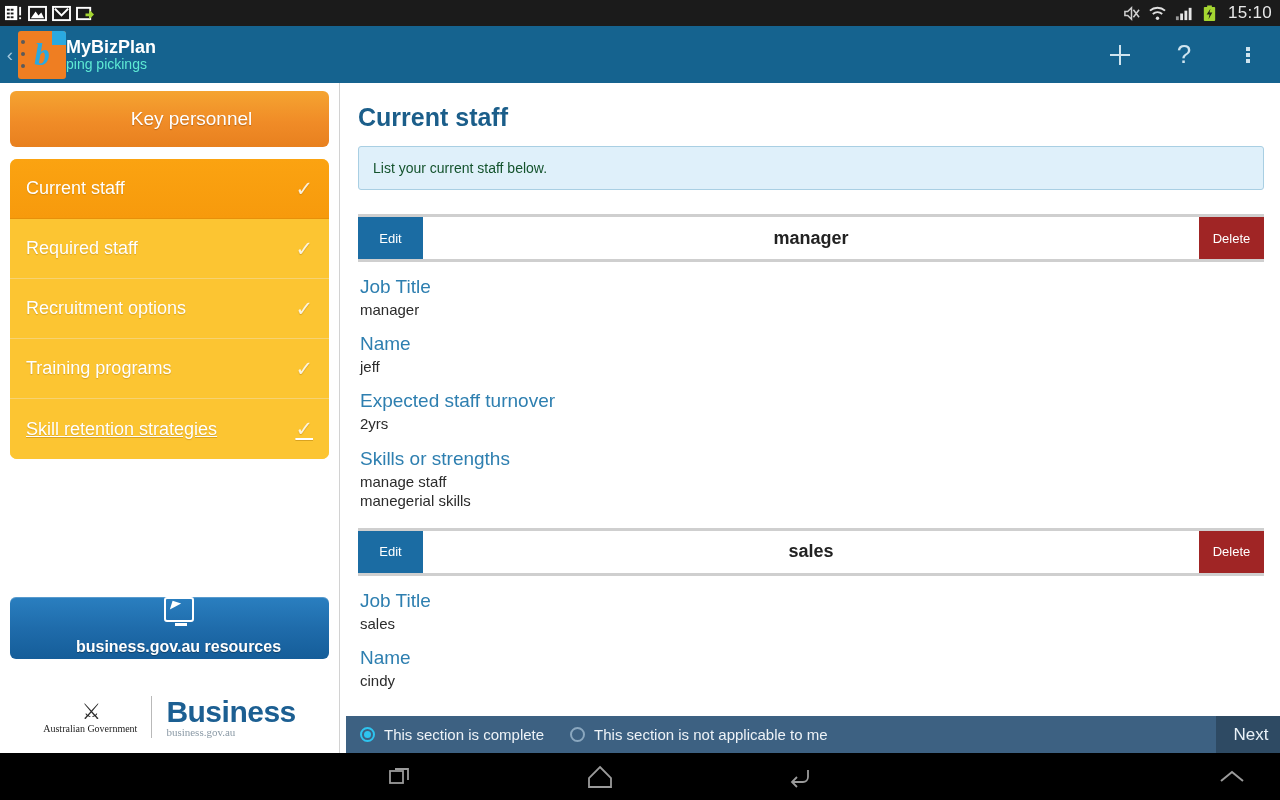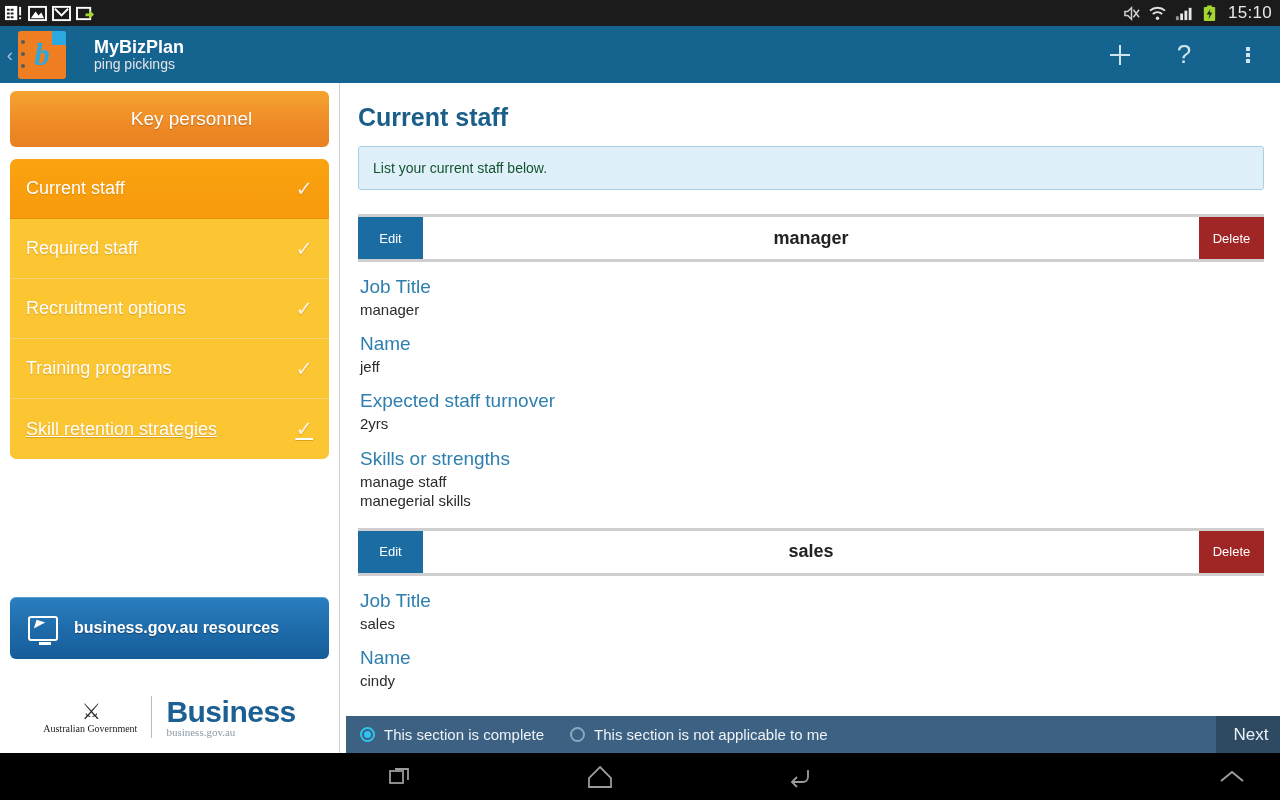--- a/index.html
+++ b/index.html
@@ -42,23 +42,23 @@
     position: absolute; left: 0; right: 0; top: 0; bottom: 0;
     display: flex; align-items: center; justify-content: center;
     font-style: italic; font-weight: bold; font-size: 31px; color: #2aa9e0;
     font-family: "Liberation Serif", serif;
   }
   .app-icon .dots { position: absolute; left: 3px; top: 9px; }
   .app-icon .dots i {
     display: block; width: 4px; height: 4px; border-radius: 50%;
     background: #5a5a5a; margin-bottom: 8px;
   }
-  .app-titles { margin-left: 28px; line-height: 1.12; }
+  .app-titles { margin-left: 0; line-height: 1.12; }
   .app-title { font-size: 18px; font-weight: bold; color: #ffffff; }
-  .app-sub { font-size: 14px; color: #e5e5e5; }
+  .app-sub { font-size: 14px; color: #5eead4; }
   .appbar-actions { margin-left: auto; display: flex; align-items: center; }
   .act {
     width: 64px; height: 57px; display: flex; align-items: center;
     justify-content: center; color: #cfe4ef; cursor: pointer;
   }
   .act svg { display: block; }
   .act-dots i {
     display: block; width: 4px; height: 4px; background: #cfe4ef; margin: 2px auto;
   }
 
@@ -99,20 +99,21 @@
   }
   .nav-item .lbl { flex: 1; }
   .nav-item .tick { font-size: 21px; color: rgba(255,255,255,.85); }
 
   .res-btn {
     position: absolute; left: 10px; right: 10px; bottom: 94px; height: 62px;
     border-radius: 6px; cursor: pointer;
     background: linear-gradient(180deg, #2a7fc0 0%, #1f6cab 50%, #155d99 100%);
     display: flex; align-items: center; padding-left: 18px; gap: 16px;
     box-shadow: inset 0 1px 0 rgba(255,255,255,.22);
+    flex-direction: column;
   }
   .res-btn .mon {
     width: 30px; height: 25px; border: 2px solid #ffffff; border-radius: 3px;
     position: relative; flex: none;
   }
   .res-btn .mon:after {
     content: ""; position: absolute; left: 9px; bottom: -6px;
     width: 12px; height: 3px; background: #ffffff;
   }
   .res-btn .arrow {

